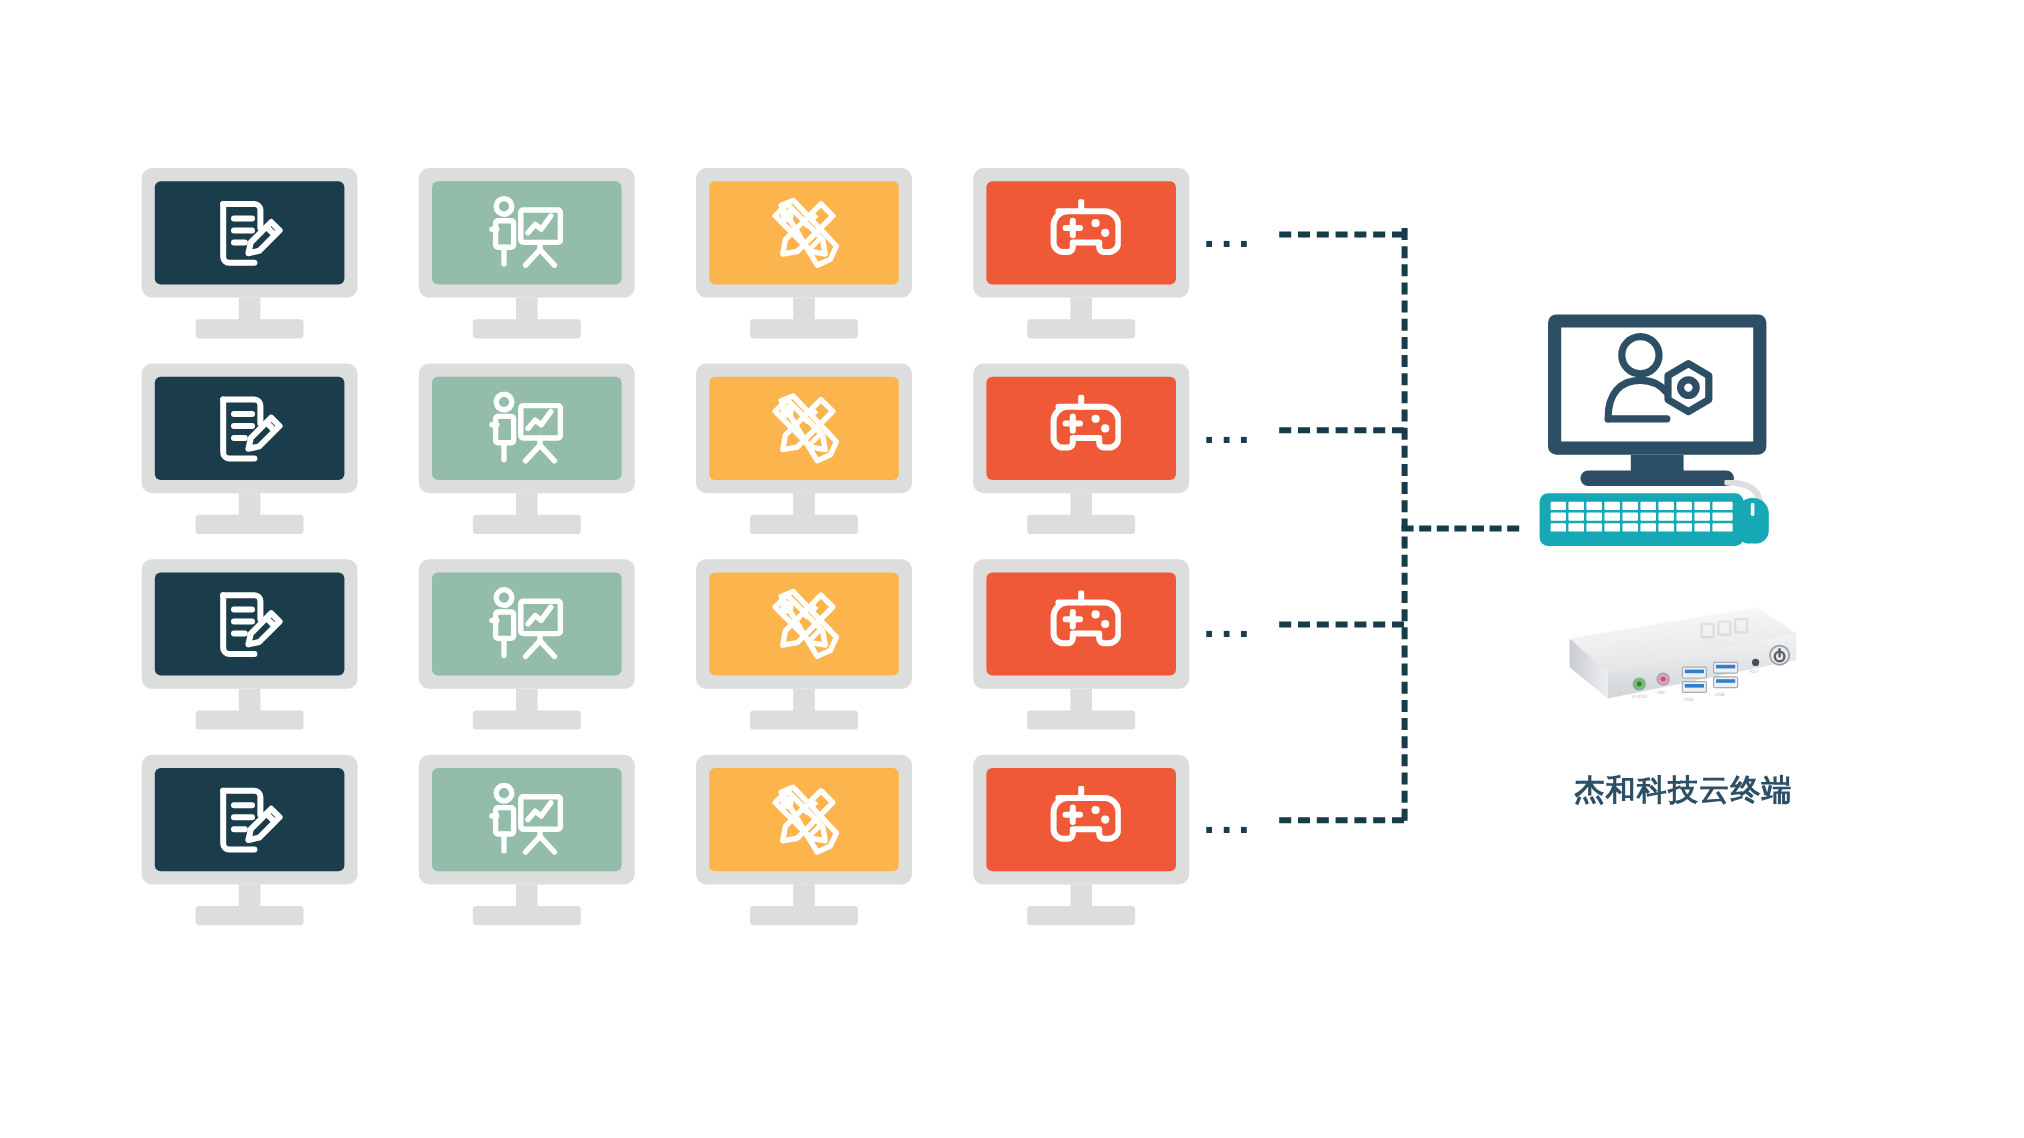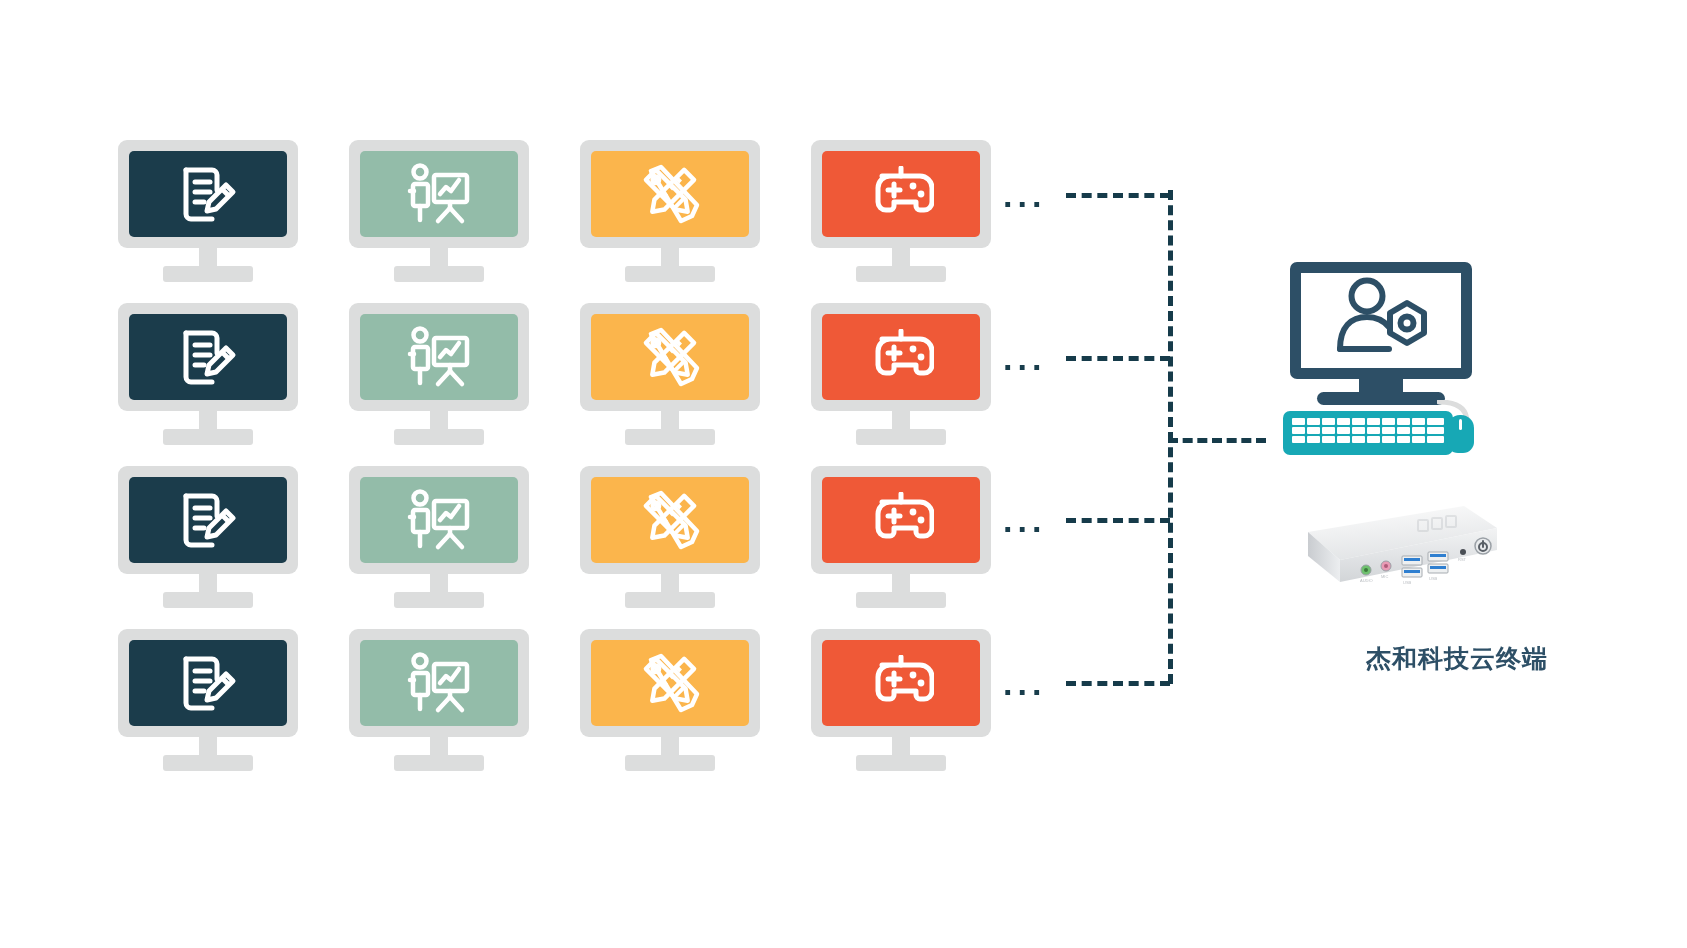--- a/index.html
+++ b/index.html
@@ -83,21 +83,21 @@
     content:"";position:absolute;left:12px;top:4px;width:3px;height:11px;background:#ffffff;border-radius:2px;
   }
   .mouse-cord{position:absolute;left:1437px;top:400px;}
 
   
   .minipc{position:absolute;left:1268px;top:498px;width:230px;height:112px;}
 
   
   .caption{
     position:absolute;left:1258px;top:642px;width:290px;
-    text-align:right;
+    text-align:center;
     color:#2d4f66;
     font-size:25px;
     font-weight:700;
     letter-spacing:1px;
     font-family:"Liberation Sans","DejaVu Sans",sans-serif;
   }
 </style>
 </head>
 <body>
 

